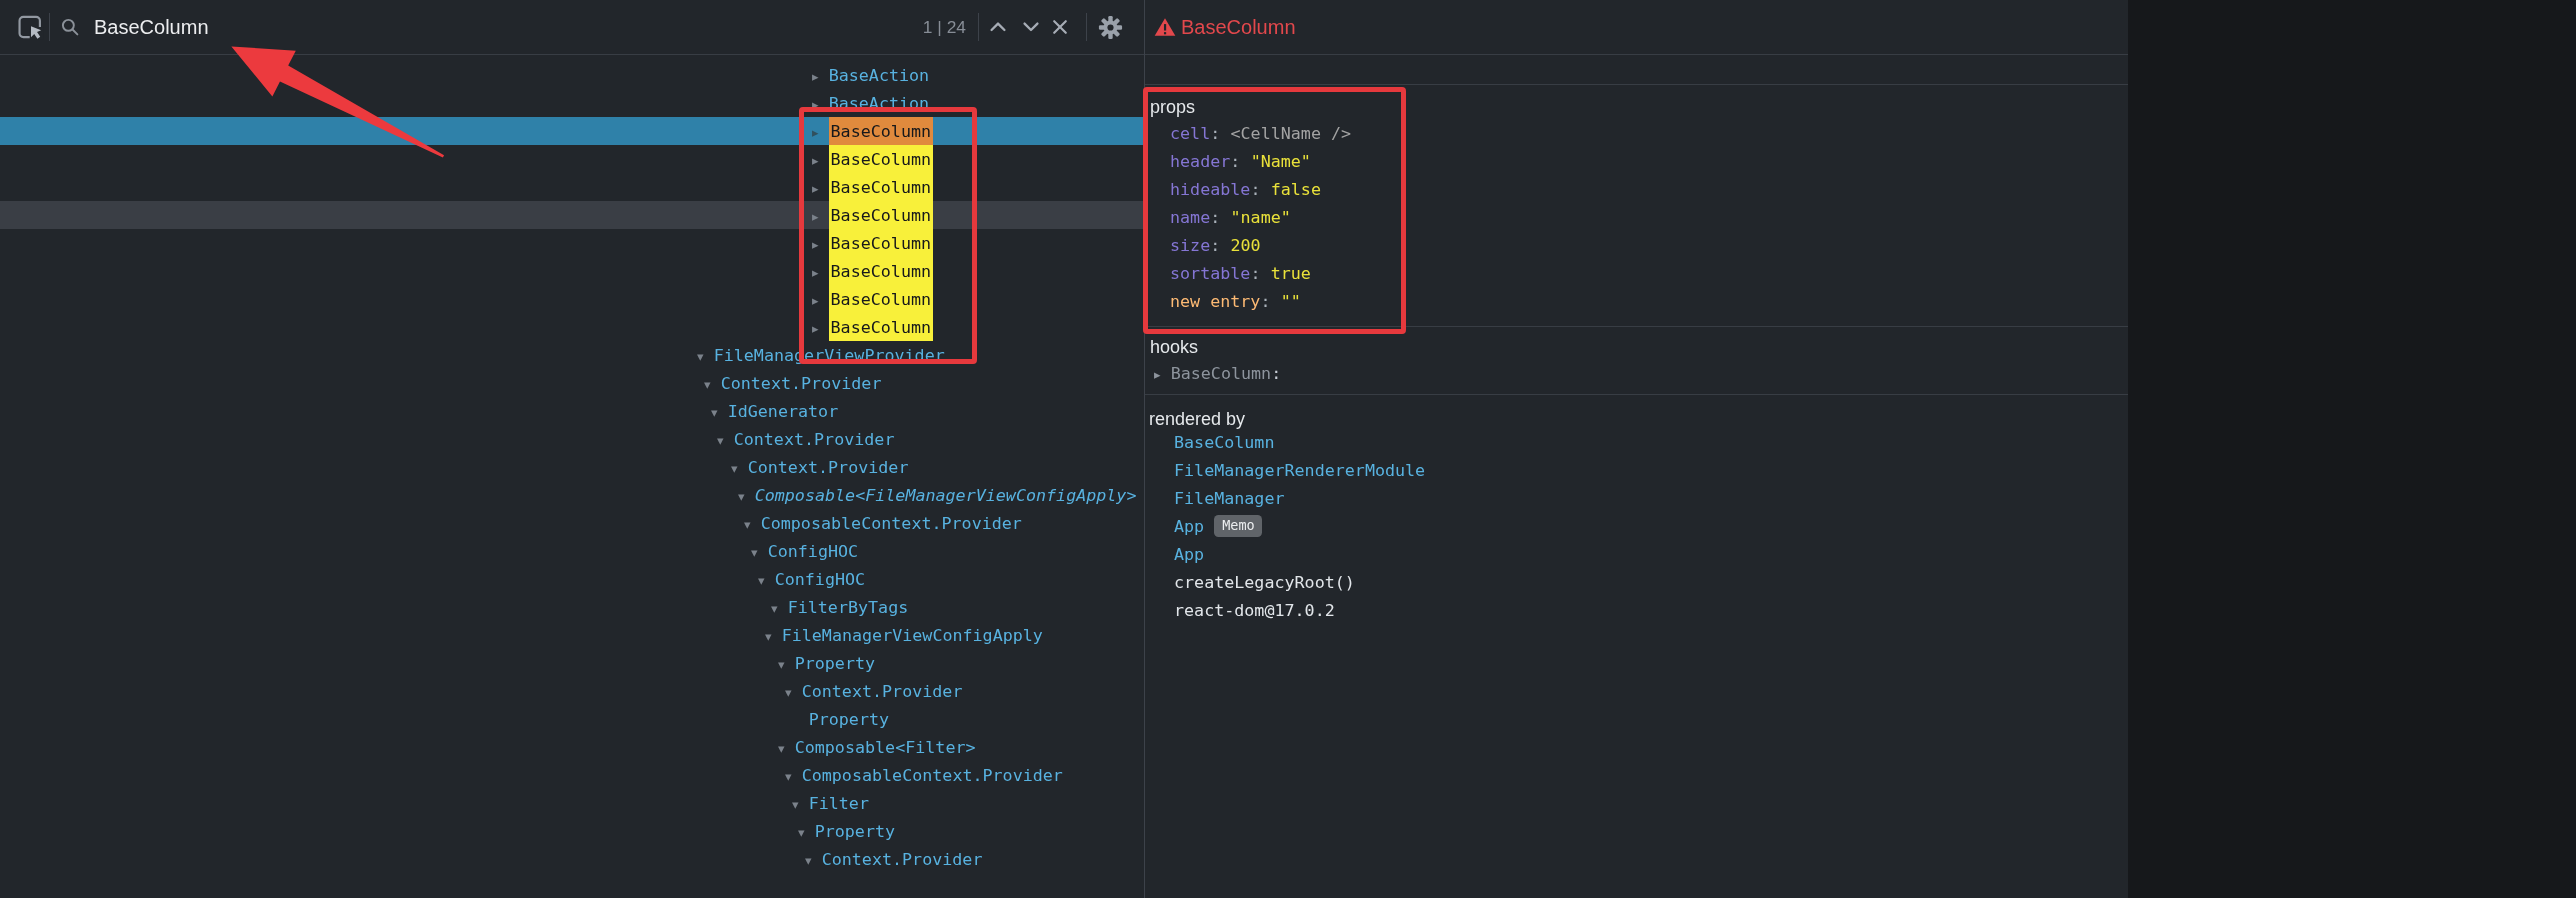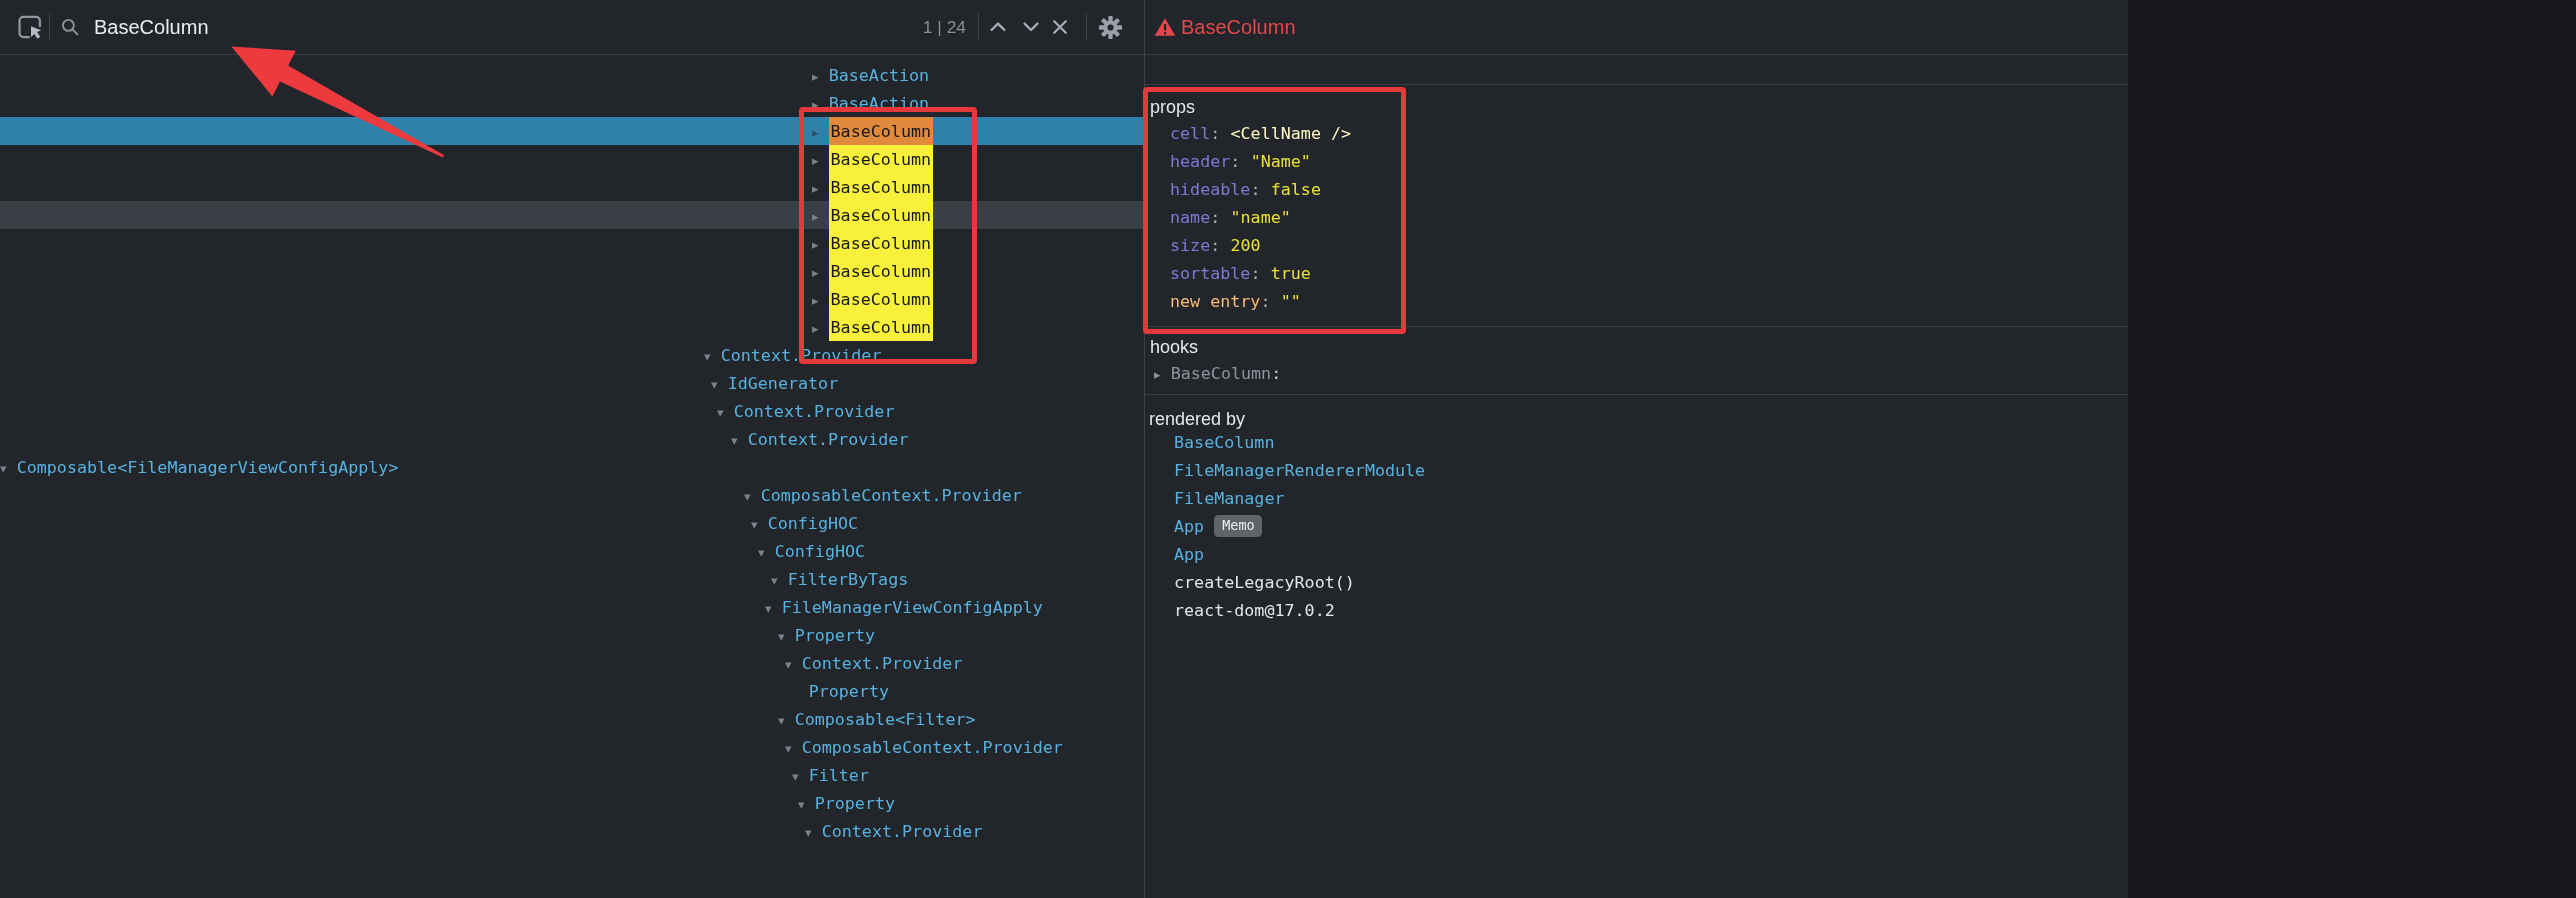--- a/index.html
+++ b/index.html
@@ -34,21 +34,21 @@
   .chev.hidden{visibility:hidden;}
   .match{background:#f8f03a;color:#16181b;display:inline-block;height:28px;padding:0 1.9px;}
   .match.current{background:#e08a3d;}
 
   
   .rp-label{position:absolute;color:#e6e9ec;font-size:18px;height:28px;line-height:28px;}
   .prop-row{height:28px;line-height:28px;font-size:16.7px;white-space:nowrap;}
   .pkey{color:#8576d4;}
   .pkey.muted{color:#fdba74;}
   .pcolon{color:#aab2bb;margin-right:10.3px;}
-  .pv-element{color:#fef9c3;}
+  .pv-element{color:#a3a3a3;}
   .pv-yellow{color:#e9e13a;}
   .owner{height:28px;line-height:28px;font-size:16.7px;color:#58b2e0;white-space:nowrap;}
   .owner.plain{color:#e2e6ea;}
   .memo-badge{display:inline-block;background:#606469;color:#eceef0;font-size:13.5px;line-height:13.5px;
     padding:3.9px 7.7px;border-radius:4.5px;margin-left:10.3px;vertical-align:1.9px;font-family:"DejaVu Sans Mono",monospace;}
   .hook-row{height:28px;line-height:28px;font-size:16.7px;color:#8d949d;white-space:nowrap;}
   .hook-row .chev{color:#8d949d;}
   .hcolon{color:#c8ced6;}
 
   
@@ -180,25 +180,26 @@
       <div class="tree-row" style="padding-left: 812px;"><span class="chev">▸</span><span>BaseAction</span></div>
       <div class="tree-row" style="padding-left: 812px;"><span class="chev">▸</span><span>BaseAction</span></div>
       <div class="tree-row row-selected" style="padding-left: 812px;"><span class="chev">▸</span><span class="match current">BaseColumn</span></div>
       <div class="tree-row" style="padding-left: 812px;"><span class="chev">▸</span><span class="match">BaseColumn</span></div>
       <div class="tree-row" style="padding-left: 812px;"><span class="chev">▸</span><span class="match">BaseColumn</span></div>
       <div class="tree-row row-hover" style="padding-left: 812px;"><span class="chev">▸</span><span class="match">BaseColumn</span></div>
       <div class="tree-row" style="padding-left: 812px;"><span class="chev">▸</span><span class="match">BaseColumn</span></div>
       <div class="tree-row" style="padding-left: 812px;"><span class="chev">▸</span><span class="match">BaseColumn</span></div>
       <div class="tree-row" style="padding-left: 812px;"><span class="chev">▸</span><span class="match">BaseColumn</span></div>
       <div class="tree-row" style="padding-left: 812px;"><span class="chev">▸</span><span class="match">BaseColumn</span></div>
+      <div class="tree-row" style="padding-left: 697px;"><span class="chev">▾</span><span>FileManagerViewProvider</span></div>
       <div class="tree-row" style="padding-left: 704px;"><span class="chev">▾</span><span>Context.Provider</span></div>
       <div class="tree-row" style="padding-left: 711px;"><span class="chev">▾</span><span>IdGenerator</span></div>
       <div class="tree-row" style="padding-left: 717px;"><span class="chev">▾</span><span>Context.Provider</span></div>
       <div class="tree-row" style="padding-left: 731px;"><span class="chev">▾</span><span>Context.Provider</span></div>
-      <div class="tree-row" style=""><span class="chev">▾</span><span>Composable&lt;FileManagerViewConfigApply&gt;</span></div>
+      <div class="tree-row" style="padding-left: 738px; font-style: italic;"><span class="chev">▾</span><span>Composable&lt;FileManagerViewConfigApply&gt;</span></div>
       <div class="tree-row" style="padding-left: 744px;"><span class="chev">▾</span><span>ComposableContext.Provider</span></div>
       <div class="tree-row" style="padding-left: 751px;"><span class="chev">▾</span><span>ConfigHOC</span></div>
       <div class="tree-row" style="padding-left: 758px;"><span class="chev">▾</span><span>ConfigHOC</span></div>
       <div class="tree-row" style="padding-left: 771px;"><span class="chev">▾</span><span>FilterByTags</span></div>
       <div class="tree-row" style="padding-left: 765px;"><span class="chev">▾</span><span>FileManagerViewConfigApply</span></div>
       <div class="tree-row" style="padding-left: 778px;"><span class="chev">▾</span><span>Property</span></div>
       <div class="tree-row" style="padding-left: 785px;"><span class="chev">▾</span><span>Context.Provider</span></div>
       <div class="tree-row" style="padding-left: 792px;"><span class="chev hidden">▸</span><span>Property</span></div>
       <div class="tree-row" style="padding-left: 778px;"><span class="chev">▾</span><span>Composable&lt;Filter&gt;</span></div>
       <div class="tree-row" style="padding-left: 785px;"><span class="chev">▾</span><span>ComposableContext.Provider</span></div>

